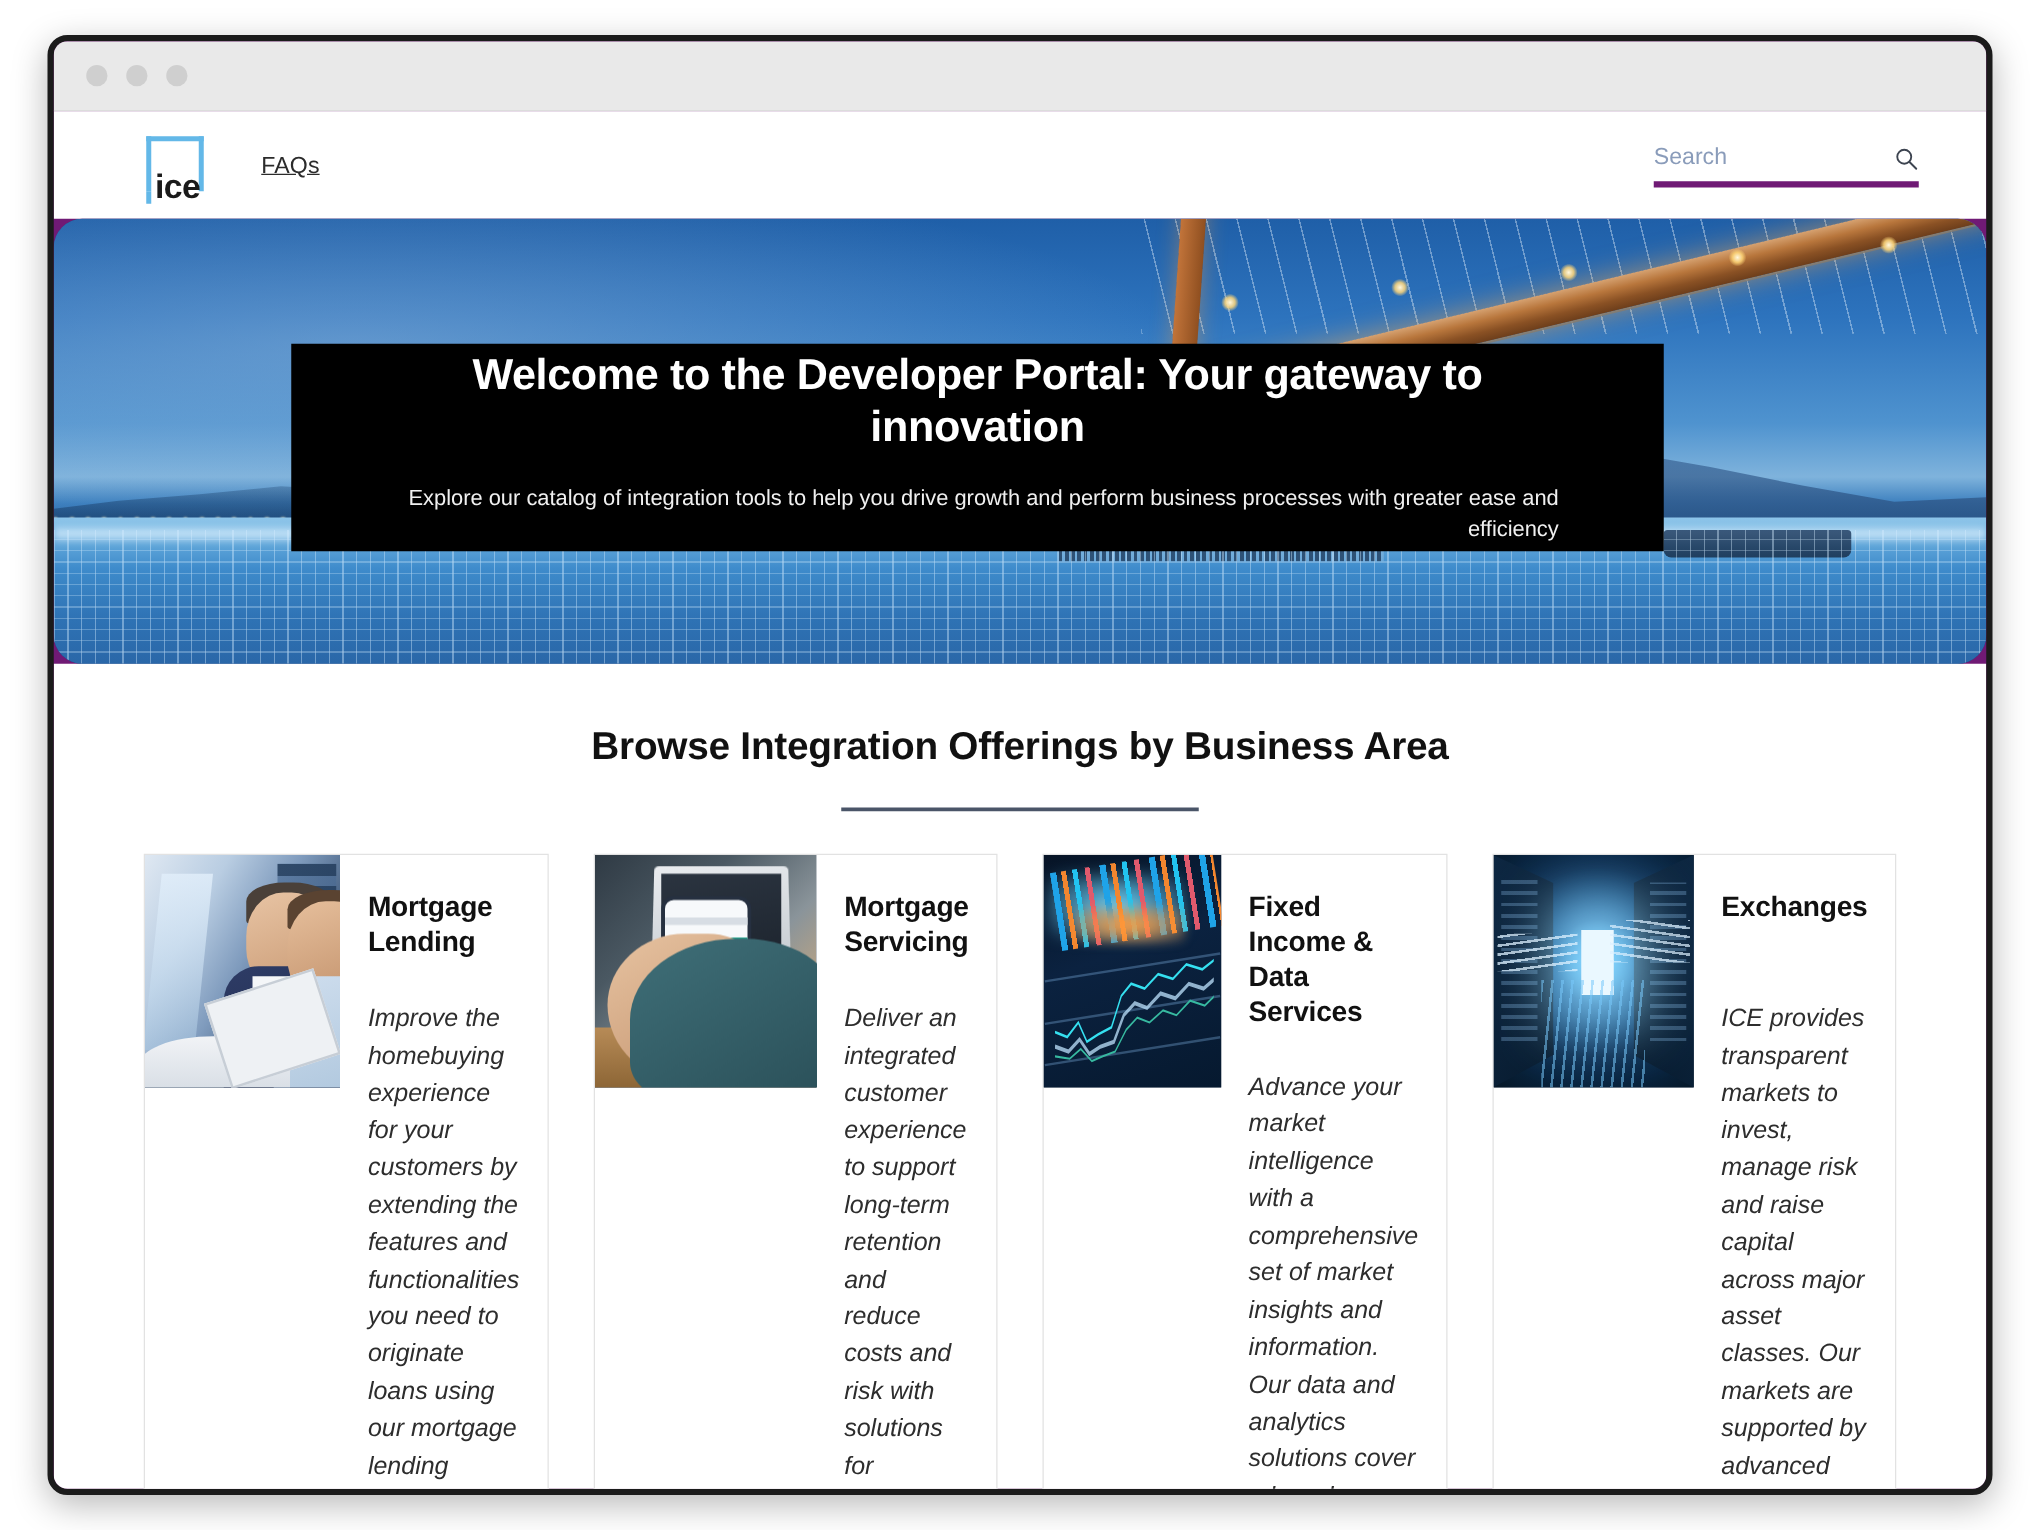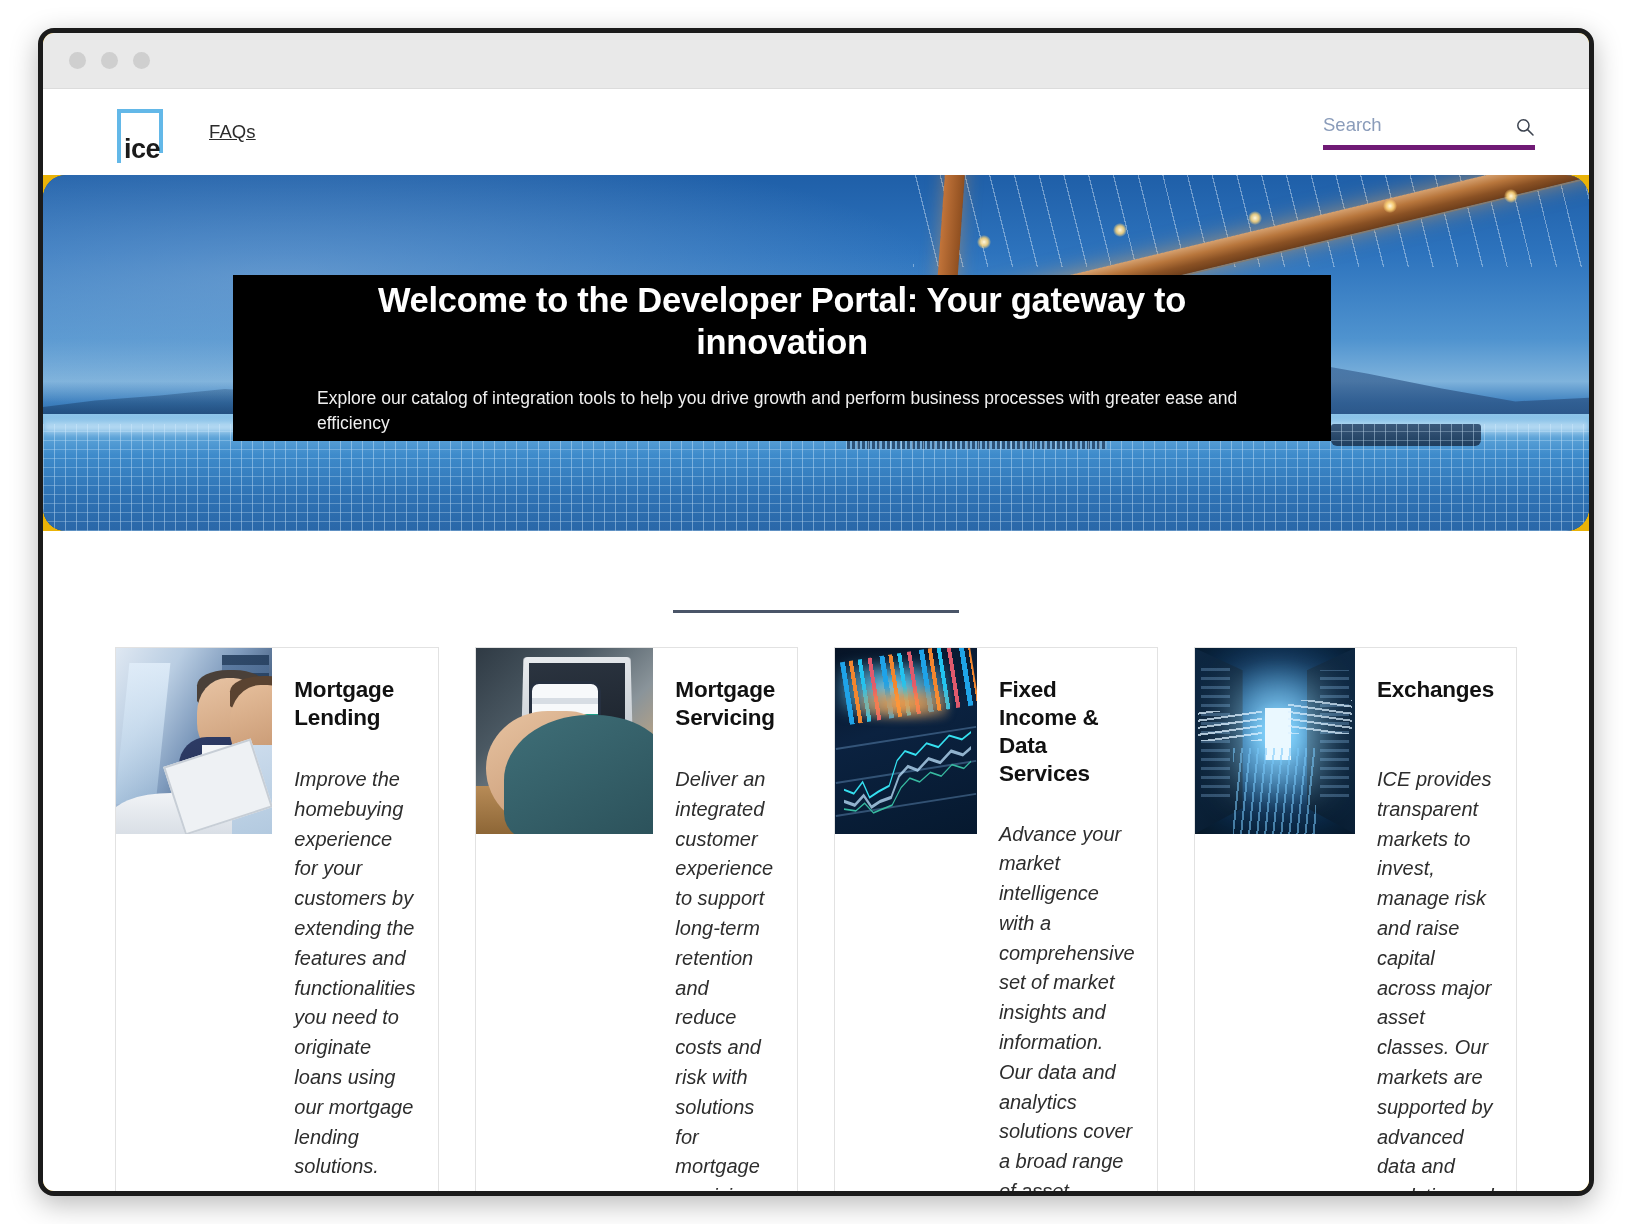--- a/index.html
+++ b/index.html
@@ -12,21 +12,21 @@
     overflow: hidden;
   }
 
   
   .window-frame {
     position: absolute;
     left: 38px;
     top: 28px;
     width: 1556px;
     height: 1168px;
-    background: #eab308;
+    background: #701a75;
     border: 5px solid #1b1b1b;
     border-radius: 16px;
     overflow: hidden;
     box-shadow: 0 8px 28px rgba(0,0,0,0.28);
   }
 
   .titlebar {
     height: 56px;
     background: #e9e9e9;
     display: flex;
@@ -257,21 +257,21 @@
     font-weight: 700;
     letter-spacing: -0.3px;
     text-align: center;
     line-height: 1.2;
   }
   .hero-sub {
     margin-top: 23px;
     color: #f0f0f0;
     font-size: 17.5px;
     font-weight: 400;
-    text-align: left;
+    text-align: right;
     line-height: 1.42;
     max-width: 930px;
   }
 
   
   .main {
     background: #ffffff;
     padding: 48px 0 0 0;
   }
   .section-title {
@@ -447,20 +447,21 @@
     <div class="hero-ship"></div>
     <div class="hero-grid"></div>
 
     <div class="hero-panel">
       <div class="hero-title">Welcome to the Developer Portal: Your gateway to innovation</div>
       <div class="hero-sub">Explore our catalog of integration tools to help you drive growth and perform business processes with greater ease and efficiency</div>
     </div>
   </div>
 
   <div class="main">
+    <div class="section-title">Browse Integration Offerings by Business Area</div>
     <div class="section-rule"></div>
 
     <div class="cards">
 
       <div class="card">
         <div class="card-img">
           <div class="art a1-bg">
             <div class="a1-panelL"></div>
               <div class="a1-panelR"></div>
             <div class="a1-hair1"></div>

